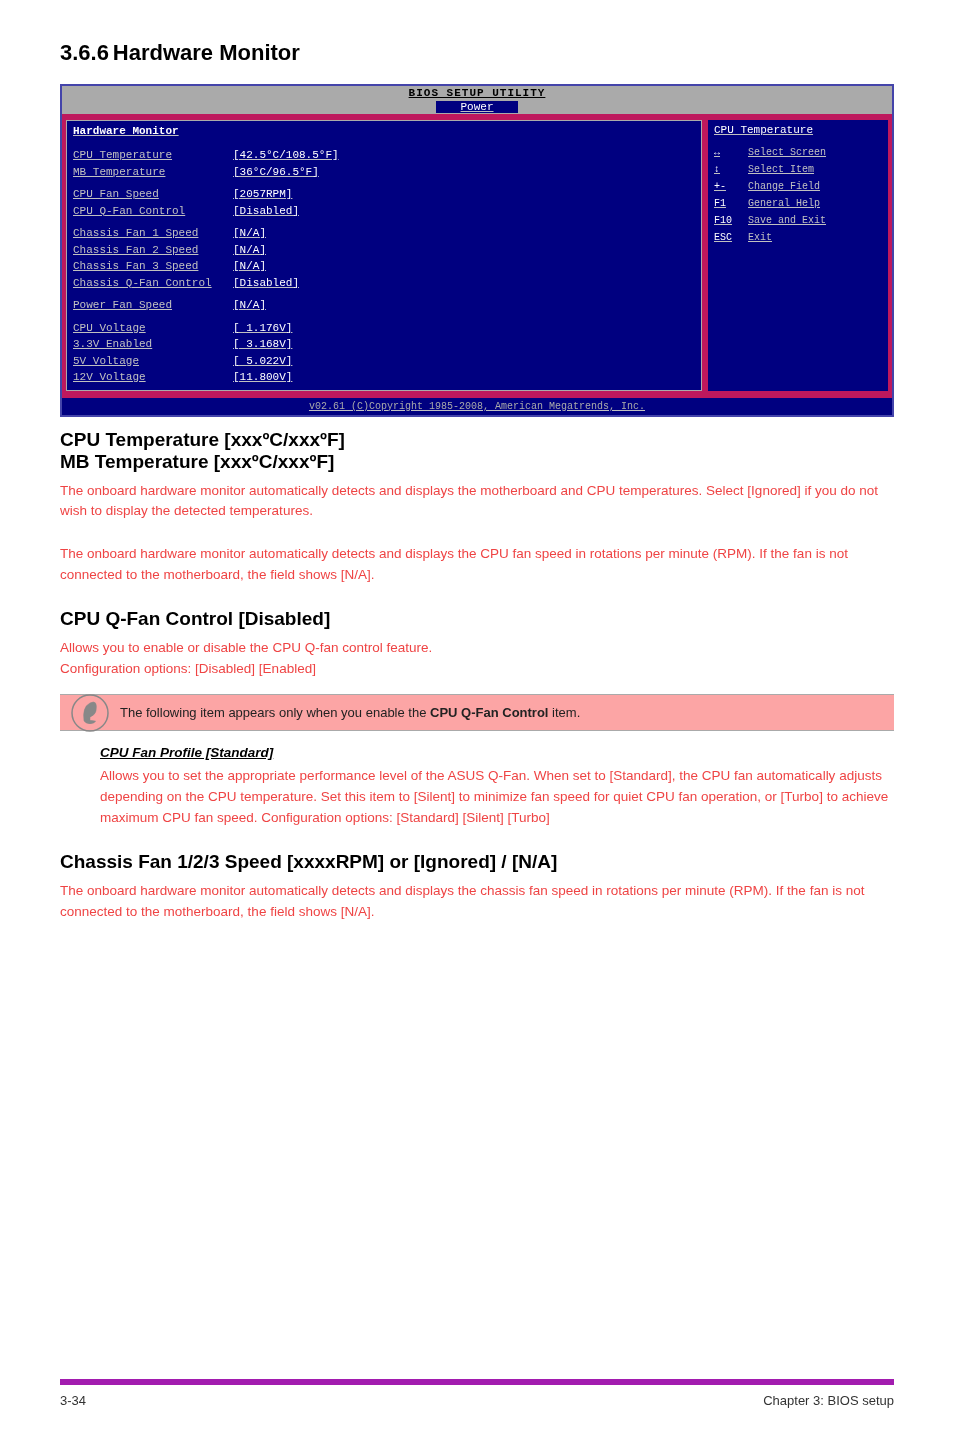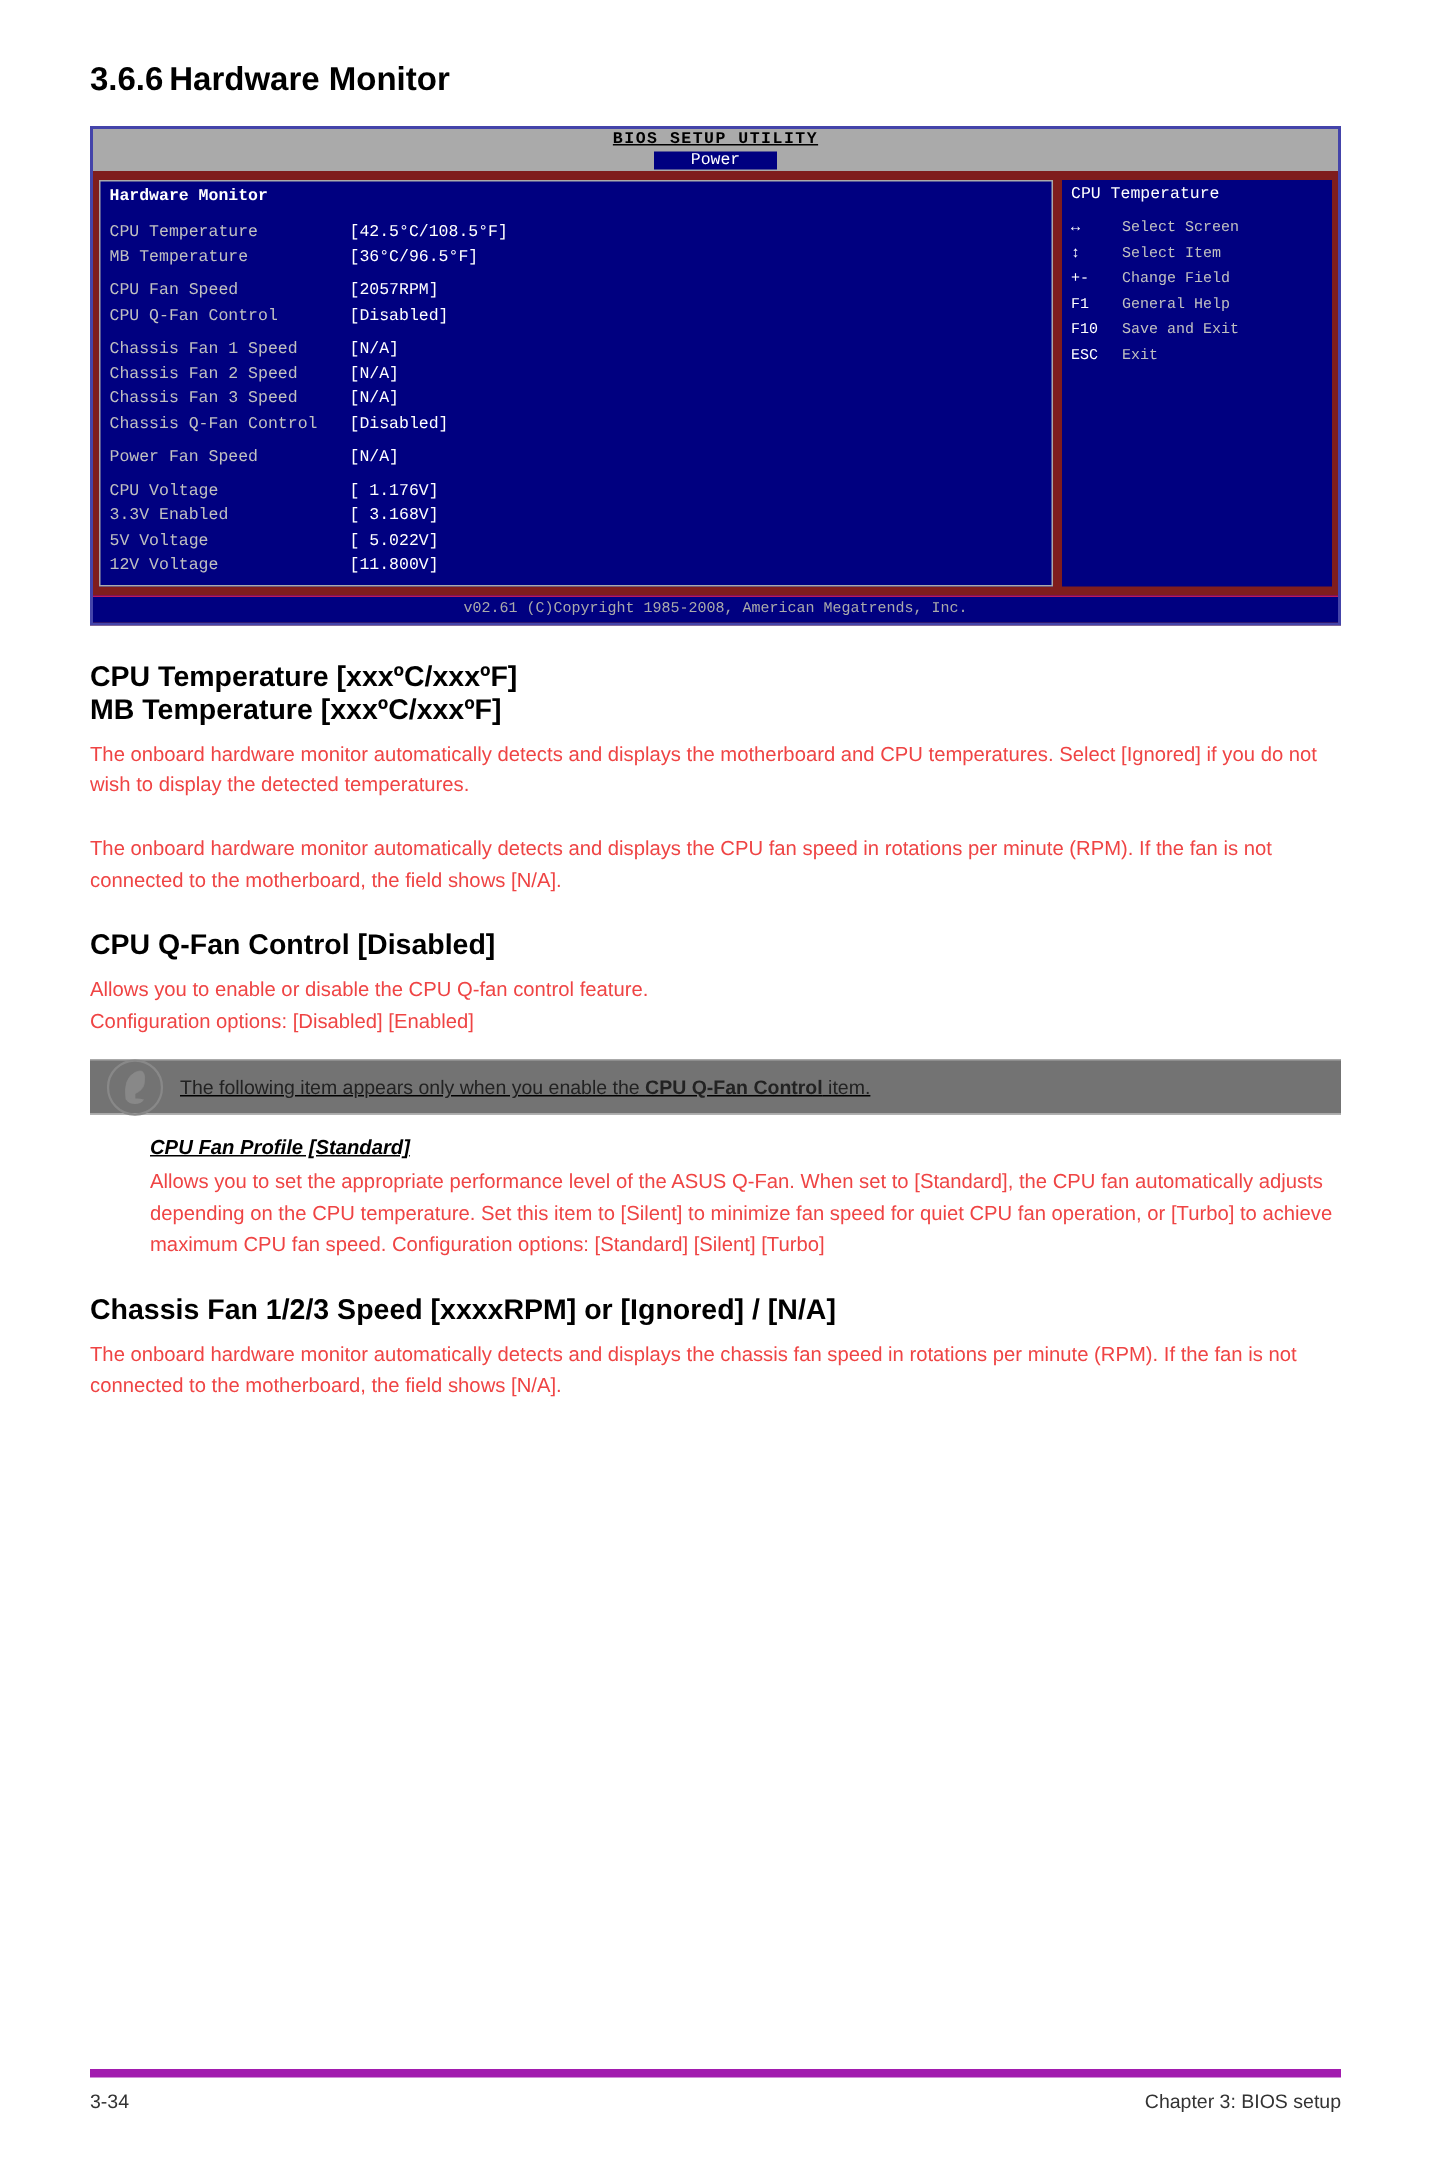--- a/index.html
+++ b/index.html
@@ -9,26 +9,27 @@
       font-size: 14px;
       color: #000;
       width: 954px;
       min-height: 1438px;
       padding: 40px 60px;
     }
 
     
     .bios-box {
       border: 2px solid #4444aa;
-      background: #7f1d1d;
+      background: #be185d;
       color: #c0c0c0;
       font-family: 'Courier New', Courier, monospace;
       font-size: 11px;
-      margin-bottom: 24px;
+      margin-bottom: 12px;
       width: 100%;
+      text-decoration: underline;
     }
 
     .bios-title-bar {
       background: #aaaaaa;
       color: #000;
       text-align: center;
       font-weight: bold;
       font-size: 11px;
       padding: 1px 0;
       letter-spacing: 1px;
@@ -144,22 +145,21 @@
       margin-bottom: 6px;
     }
 
     .note-box {
       border: 1px solid #aaa;
       border-left: none;
       border-right: none;
       padding: 10px 10px 10px 60px;
       margin: 14px 0;
       position: relative;
-      background: #737373;
-      text-decoration: underline;
+      background: #fca5a5;
     }
 
     .note-icon {
       position: absolute;
       left: 10px;
       top: 50%;
       transform: translateY(-50%);
       width: 40px;
       height: 40px;
     }

